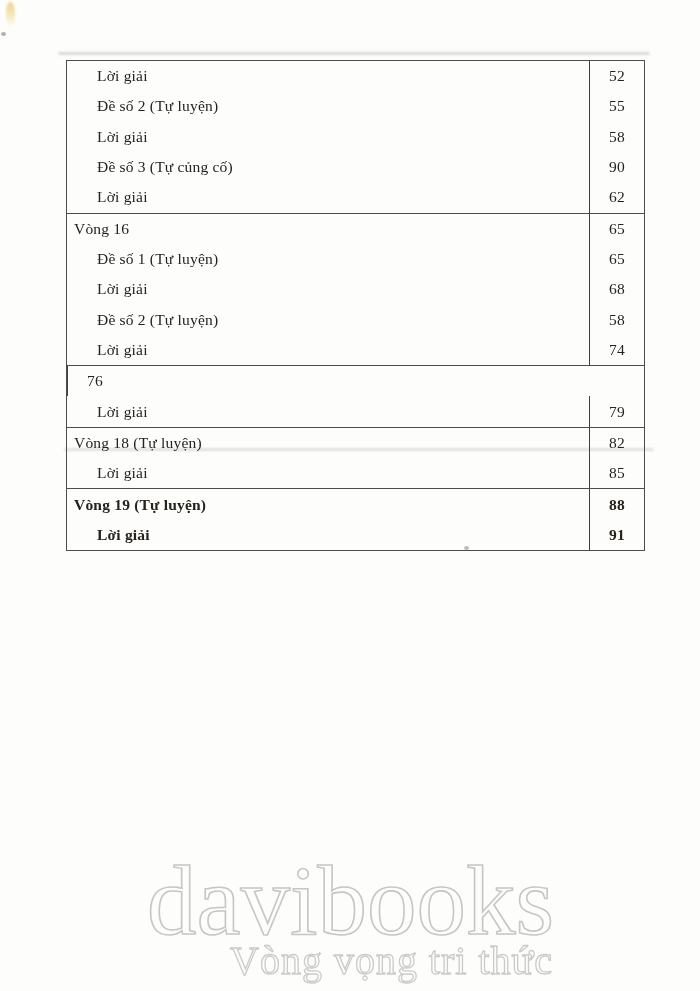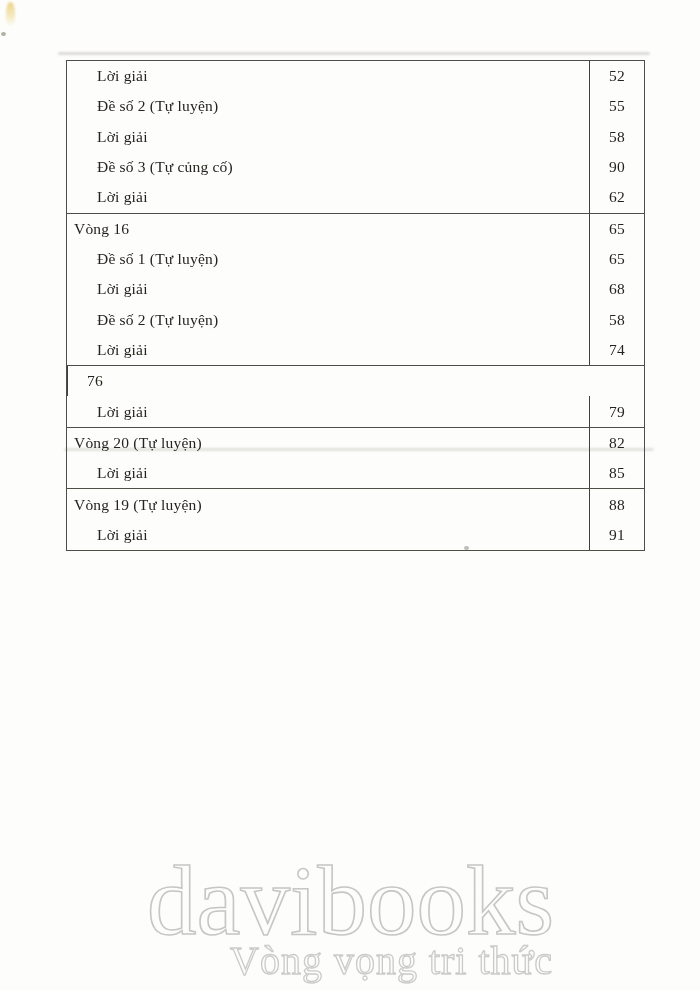--- a/index.html
+++ b/index.html
@@ -137,29 +137,29 @@
       <div class="toc-row">
         <div class="toc-page-cell">76</div>
       </div>
       <div class="toc-row">
         <div class="toc-label-cell indent">Lời giải</div>
         <div class="toc-page-cell">79</div>
       </div>
     </div>
     <div class="toc-section" style="flex-grow: 2;">
       <div class="toc-row">
-        <div class="toc-label-cell">Vòng 20 (Tự luyện)</div>
+        <div class="toc-label-cell">Vòng 18 (Tự luyện)</div>
         <div class="toc-page-cell">82</div>
       </div>
       <div class="toc-row">
         <div class="toc-label-cell indent">Lời giải</div>
         <div class="toc-page-cell">85</div>
       </div>
     </div>
-    <div class="toc-section" style="flex-grow: 2;">
+    <div class="toc-section" style="flex-grow: 2; font-weight: bold;">
       <div class="toc-row">
         <div class="toc-label-cell">Vòng 19 (Tự luyện)</div>
         <div class="toc-page-cell">88</div>
       </div>
       <div class="toc-row">
         <div class="toc-label-cell indent">Lời giải</div>
         <div class="toc-page-cell">91</div>
       </div>
     </div>
   </div>

